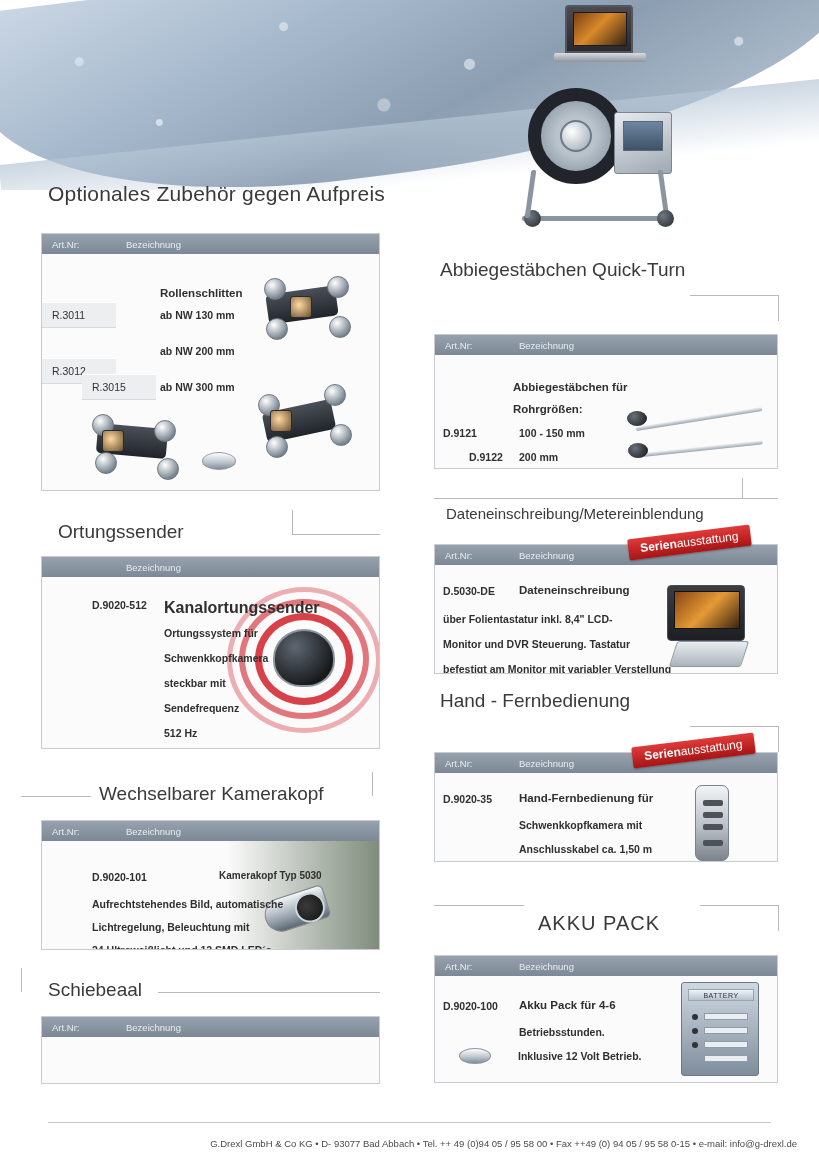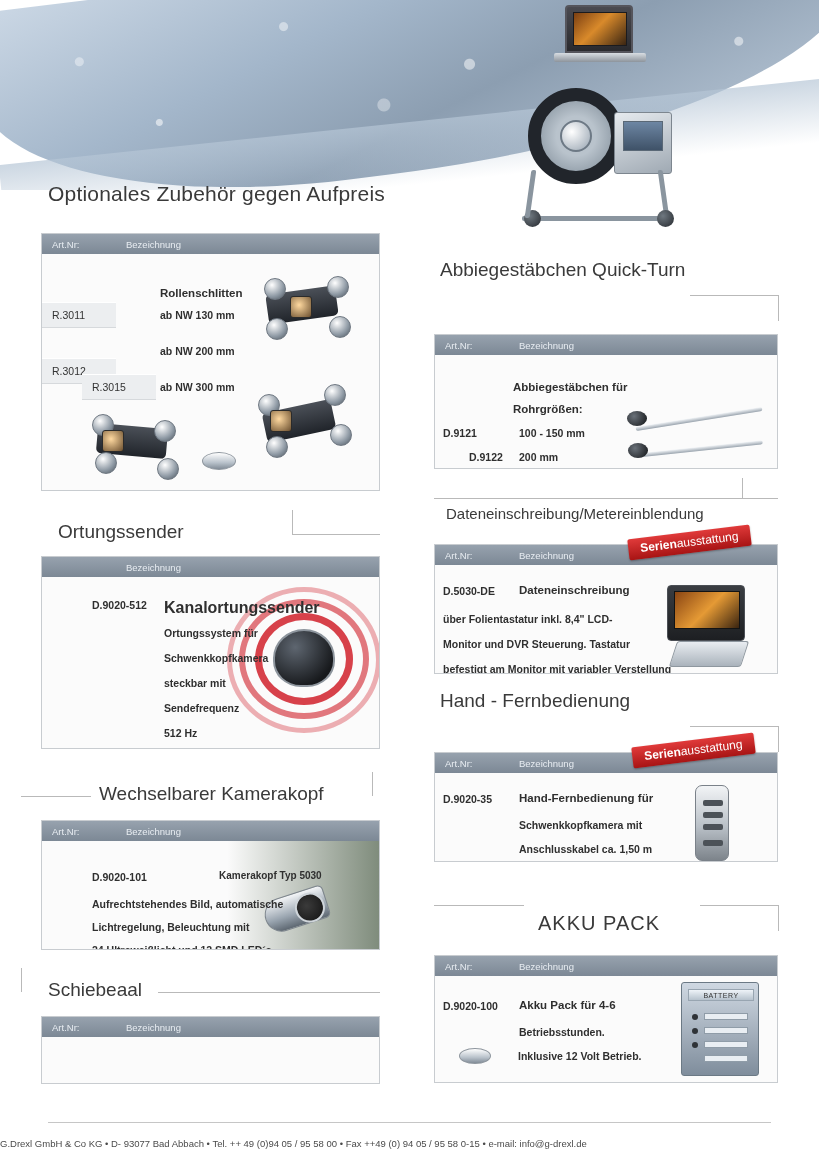--- a/index.html
+++ b/index.html
@@ -189,21 +189,21 @@
     border-radius: 2px;
     box-shadow: 0 1px 2px rgba(0,0,0,.3);
     white-space: nowrap;
   }
   .badge b { font-weight: 700; }
   .badge i { font-style: normal; font-weight: 400; }
 
   .footer {
     position: absolute;
     left: 0; bottom: 18px; width: 797px;
-    text-align: left;
+    text-align: right;
     font-size: 9.5px;
     color: #4a4a4a;
   }
   .footer-rule {
     position: absolute;
     left: 48px; bottom: 44px; width: 723px; height: 1px; background: #c6c6c6;
   }
 
   
   .sled {

